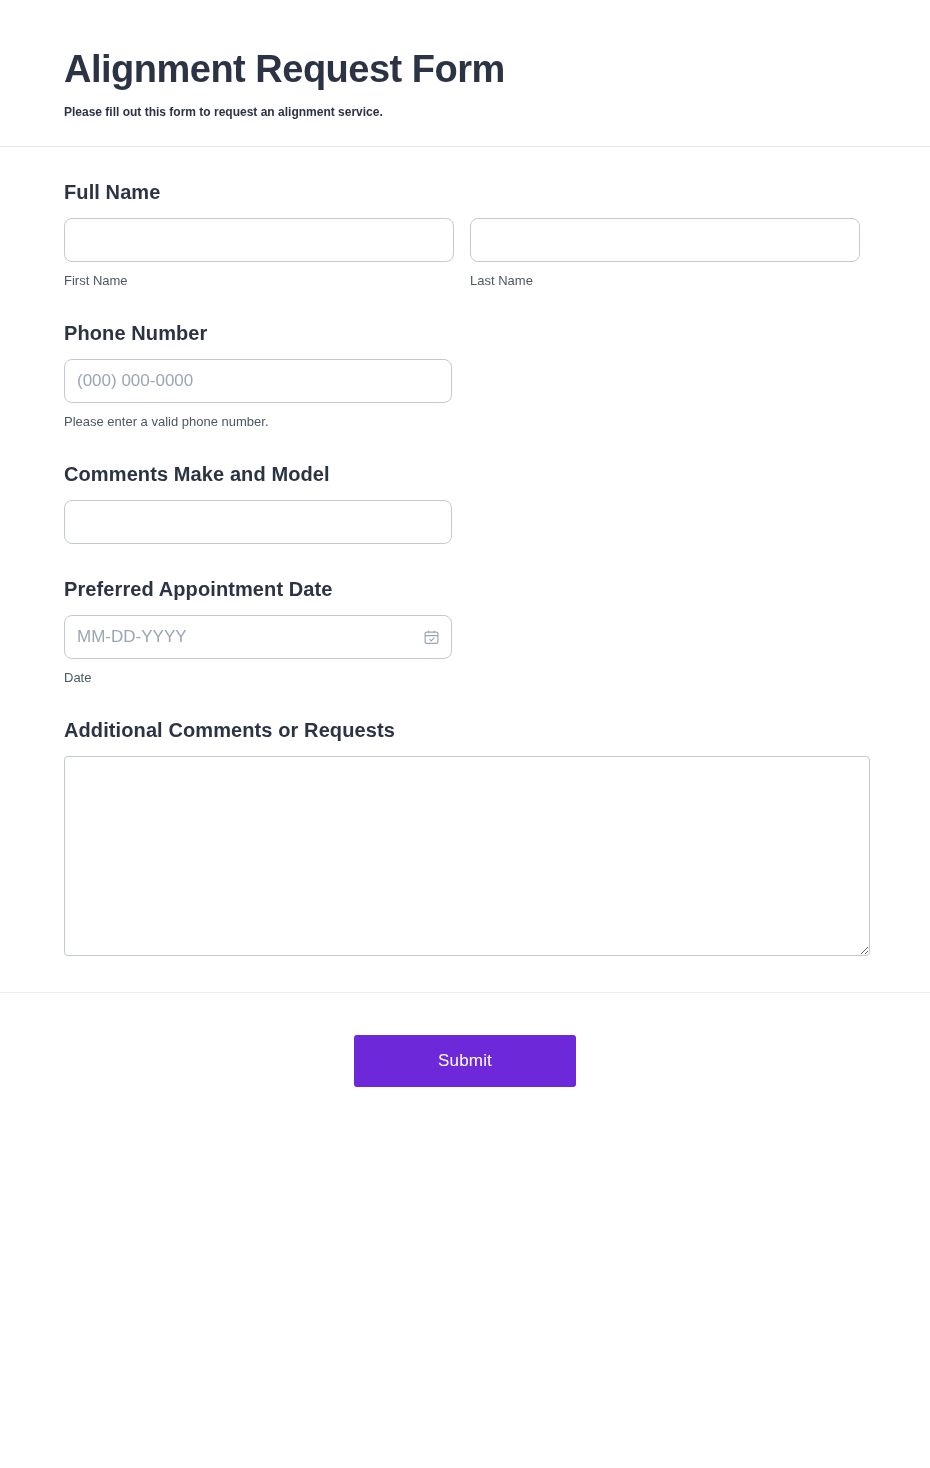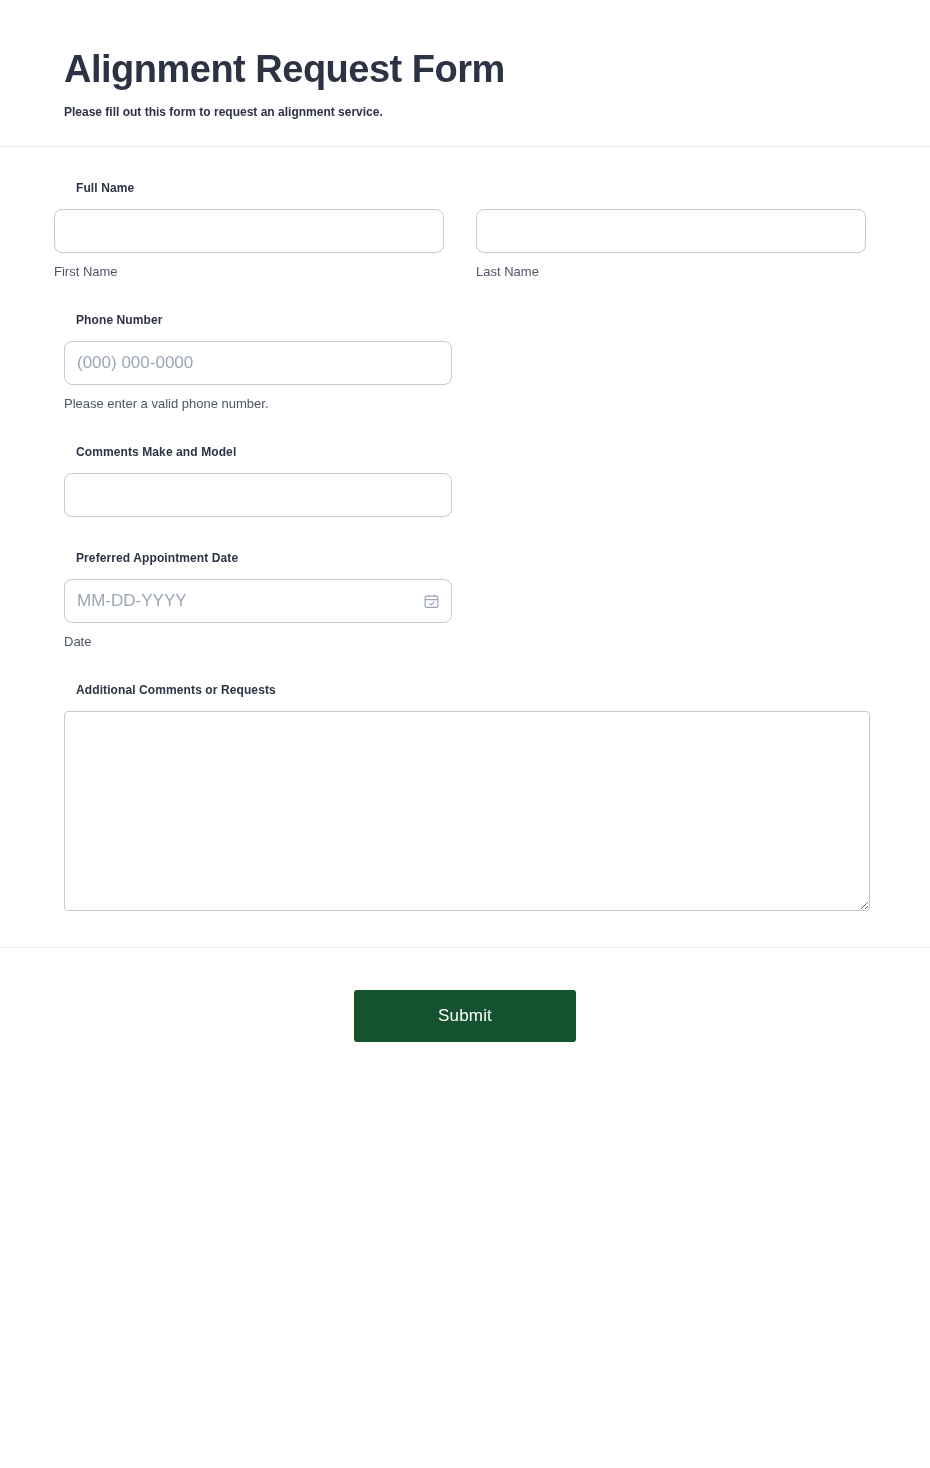--- a/index.html
+++ b/index.html
@@ -46,26 +46,25 @@
     padding: 34px 64px 30px 64px;
     border-bottom: 1px solid #ececec;
   }
   .field {
     margin-bottom: 34px;
   }
   .field:last-child { margin-bottom: 6px; }
 
   .field-label {
     display: block;
-    font-size: 12px;
+    font-size: 20px;
     font-weight: bold;
     color: #2c3345;
     margin-bottom: 14px;
     letter-spacing: 0.1px;
-    margin-left: 12px;
   }
 
   .input {
     display: block;
     width: 388px;
     height: 44px;
     padding: 8px 12px;
     font-family: "Liberation Sans", sans-serif;
     font-size: 16px;
     color: #2c3345;
@@ -82,22 +81,21 @@
   .sublabel {
     display: block;
     font-size: 13px;
     color: #4d5665;
     margin-top: 11px;
   }
 
   
   .row-two {
     display: flex;
-    gap: 32px;
-    justify-content: flex-end;
+    gap: 16px;
   }
   .col {
     width: 390px;
   }
   .col .input { width: 390px; }
 
   
   .date-wrap {
     position: relative;
     width: 388px;
@@ -205,16 +203,16 @@
     </div>
 
     <div class="field">
       <span class="field-label">Additional Comments or Requests</span>
       <textarea class="textarea" placeholder="" style=""></textarea>
     </div>
 
   </div>
 
   <div class="form-footer">
-    <button class="submit-btn" style="background: #14532d;">Submit</button>
+    <button class="submit-btn" style="background: #6d28d9;">Submit</button>
   </div>
 
 </div>
 
 </body></html>

